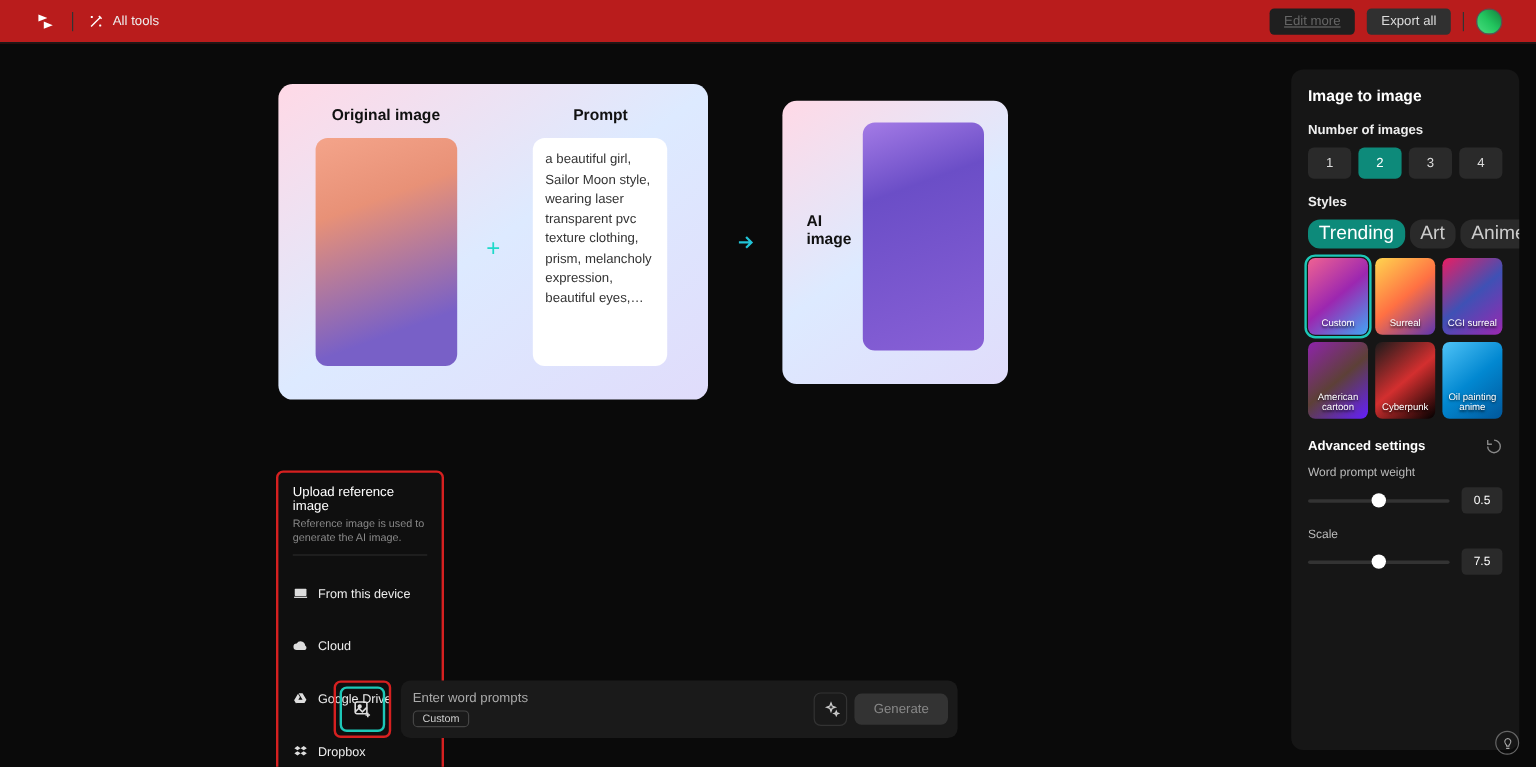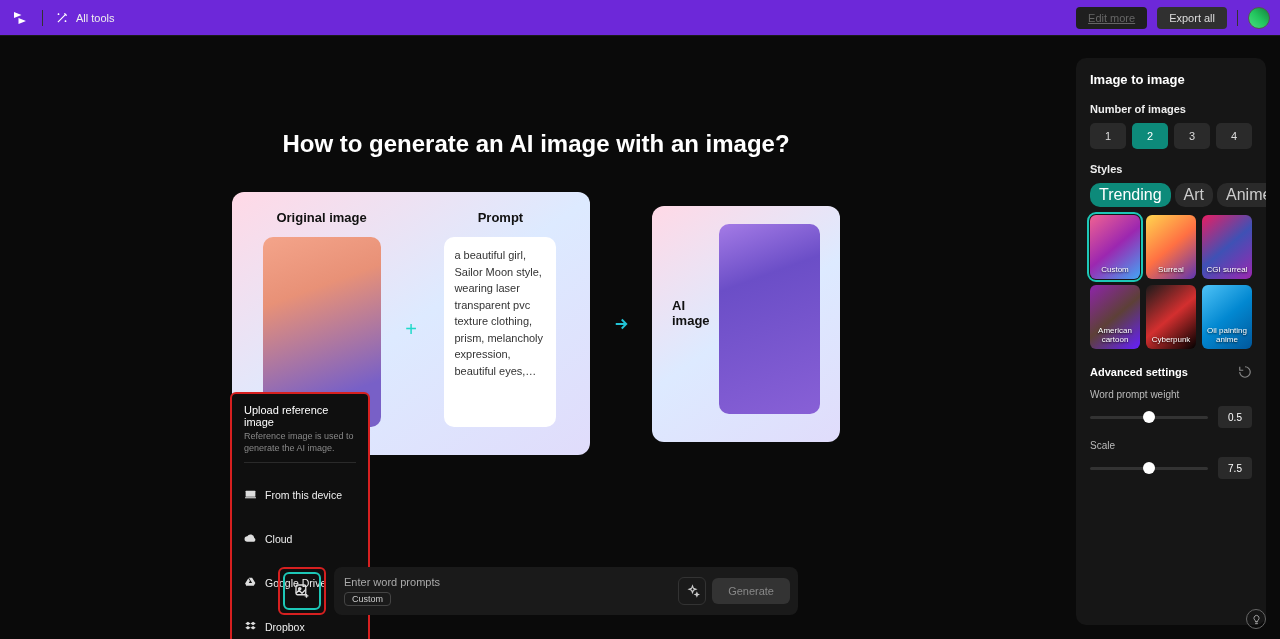--- a/index.html
+++ b/index.html
@@ -9,24 +9,24 @@
   background: #0a0a0a;
   font-family: -apple-system, BlinkMacSystemFont, "Segoe UI", Arial, sans-serif;
   color: #fff;
   overflow: hidden;
   position: relative;
 }
 
 
 .header {
   height: 36px;
-  background: #6d28d9;
+  background: #b91c1c;
   display: flex;
   align-items: center;
-  padding: 0 10px;
+  padding: 0 28px;
   justify-content: space-between;
   border-bottom: 1px solid #1a1a1a;
 }
 .header-left { display: flex; align-items: center; gap: 12px; }
 .logo { width: 20px; height: 20px; display: flex; align-items: center; justify-content: center; font-size: 14px; font-weight: bold;}
 .divider { width: 1px; height: 16px; background: #333; }
 .all-tools { display: flex; align-items: center; gap: 7px; font-size: 11px; color: #eee; cursor: pointer; }
 .wand-icon { width: 14px; height: 14px; }
 .header-right { display: flex; align-items: center; gap: 10px; }
 .btn-header {
@@ -229,21 +229,20 @@
   </div>
   <div class="header-right">
     <button class="btn-header btn-edit-more">Edit more</button>
     <button class="btn-header btn-export">Export all</button>
     <div class="divider"></div>
     <div class="avatar"></div>
   </div>
 </div>
 
 <div class="main-area">
-  <div class="page-title">How to generate an AI image with an image?</div>
 
   <div class="cards-row">
     <div class="card card-left">
       <div class="card-columns">
         <div class="col">
           <div class="col-title">Original image</div>
           <div class="img-box img-original"></div>
         </div>
         <div class="plus-between">+</div>
         <div class="col">

